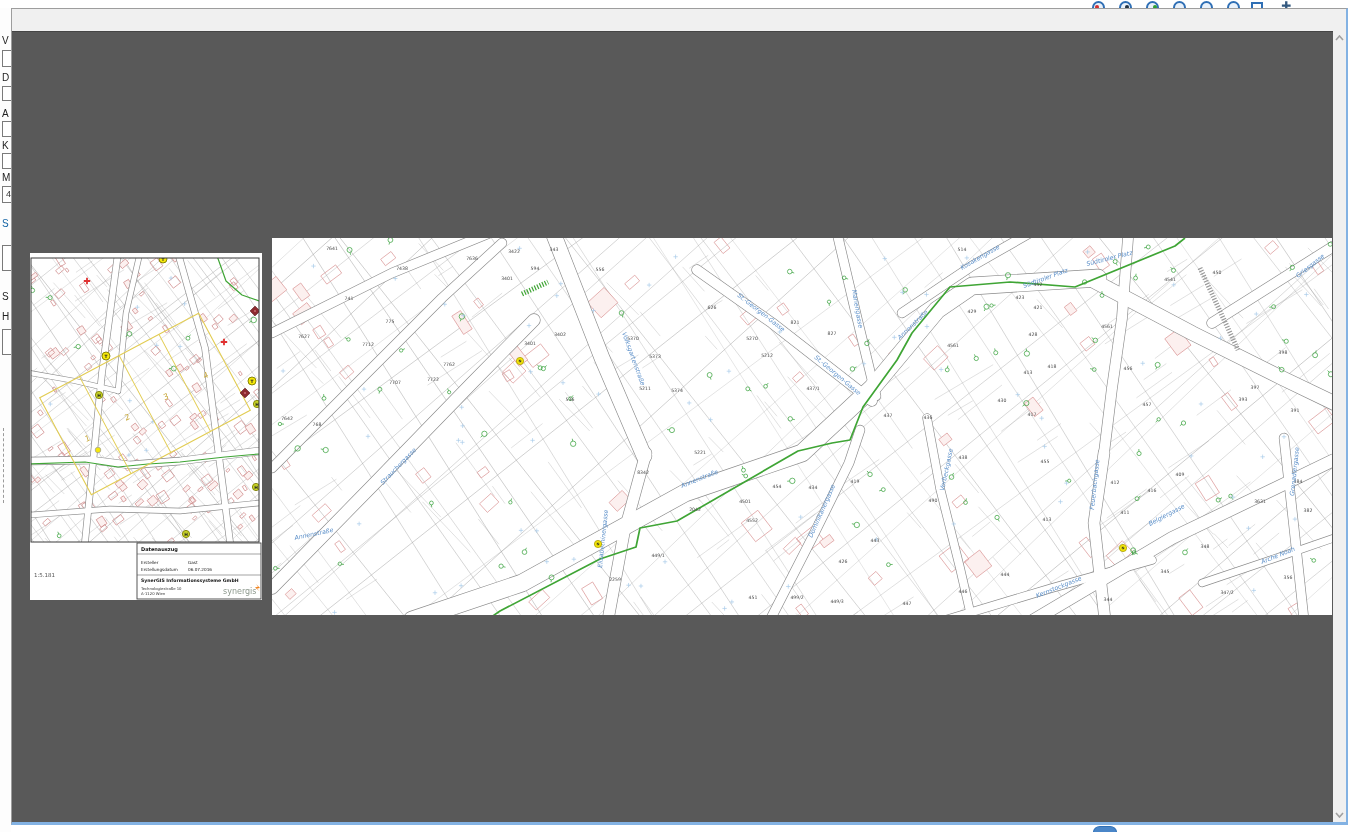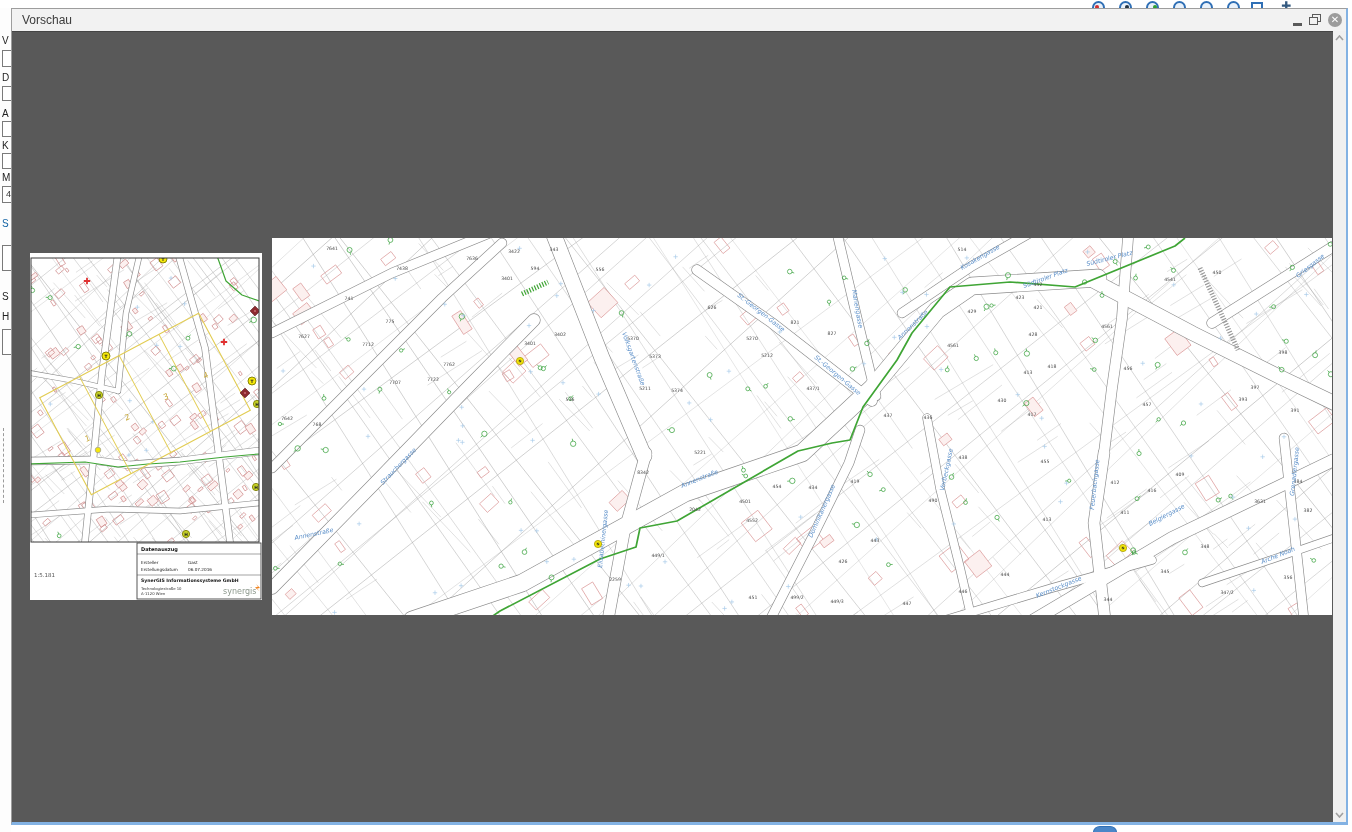--- a/index.html
+++ b/index.html
@@ -81,33 +81,20 @@
   <div class="frag-box" style="top:237px;height:26px"></div>
   <span class="frag-label" style="top:283px">S</span>
   <span class="frag-label" style="top:303px">H</span>
   <div class="frag-box" style="top:321px;height:26px"></div>
   <div class="frag-dash" style="top:420px;height:75px"></div>
 </div>
 
 <div class="bottom-icon"></div>
 
 <div class="window">
-  <div class="titlebar">
-    <span class="title">Vorschau</span>
-    <div class="controls">
-      <div class="btn-min"></div>
-      <div class="btn-restore">
-        <svg width="12" height="12" viewBox="0 0 12 12">
-          <rect x="3.5" y="0.5" width="8" height="7" fill="none" stroke="#5a5a5a"></rect>
-          <rect x="0.5" y="3.5" width="8" height="7" fill="#f2f2f2" stroke="#5a5a5a"></rect>
-        </svg>
-      </div>
-      <div class="btn-close">✕</div>
-    </div>
-  </div>
   <div class="content"></div>
   <div class="scrollbar">
     <div class="scroll-arrow" style="top:0">
       <svg width="9" height="6" viewBox="0 0 9 6">
         <path d="M1 5 L4.5 1 L8 5" fill="none" stroke="#a0a0a0" stroke-width="1.6"></path>
       </svg>
     </div>
     <div class="scroll-arrow" style="bottom:0">
       <svg width="9" height="6" viewBox="0 0 9 6">
         <path d="M1 1 L4.5 5 L8 1" fill="none" stroke="#a0a0a0" stroke-width="1.6"></path>

